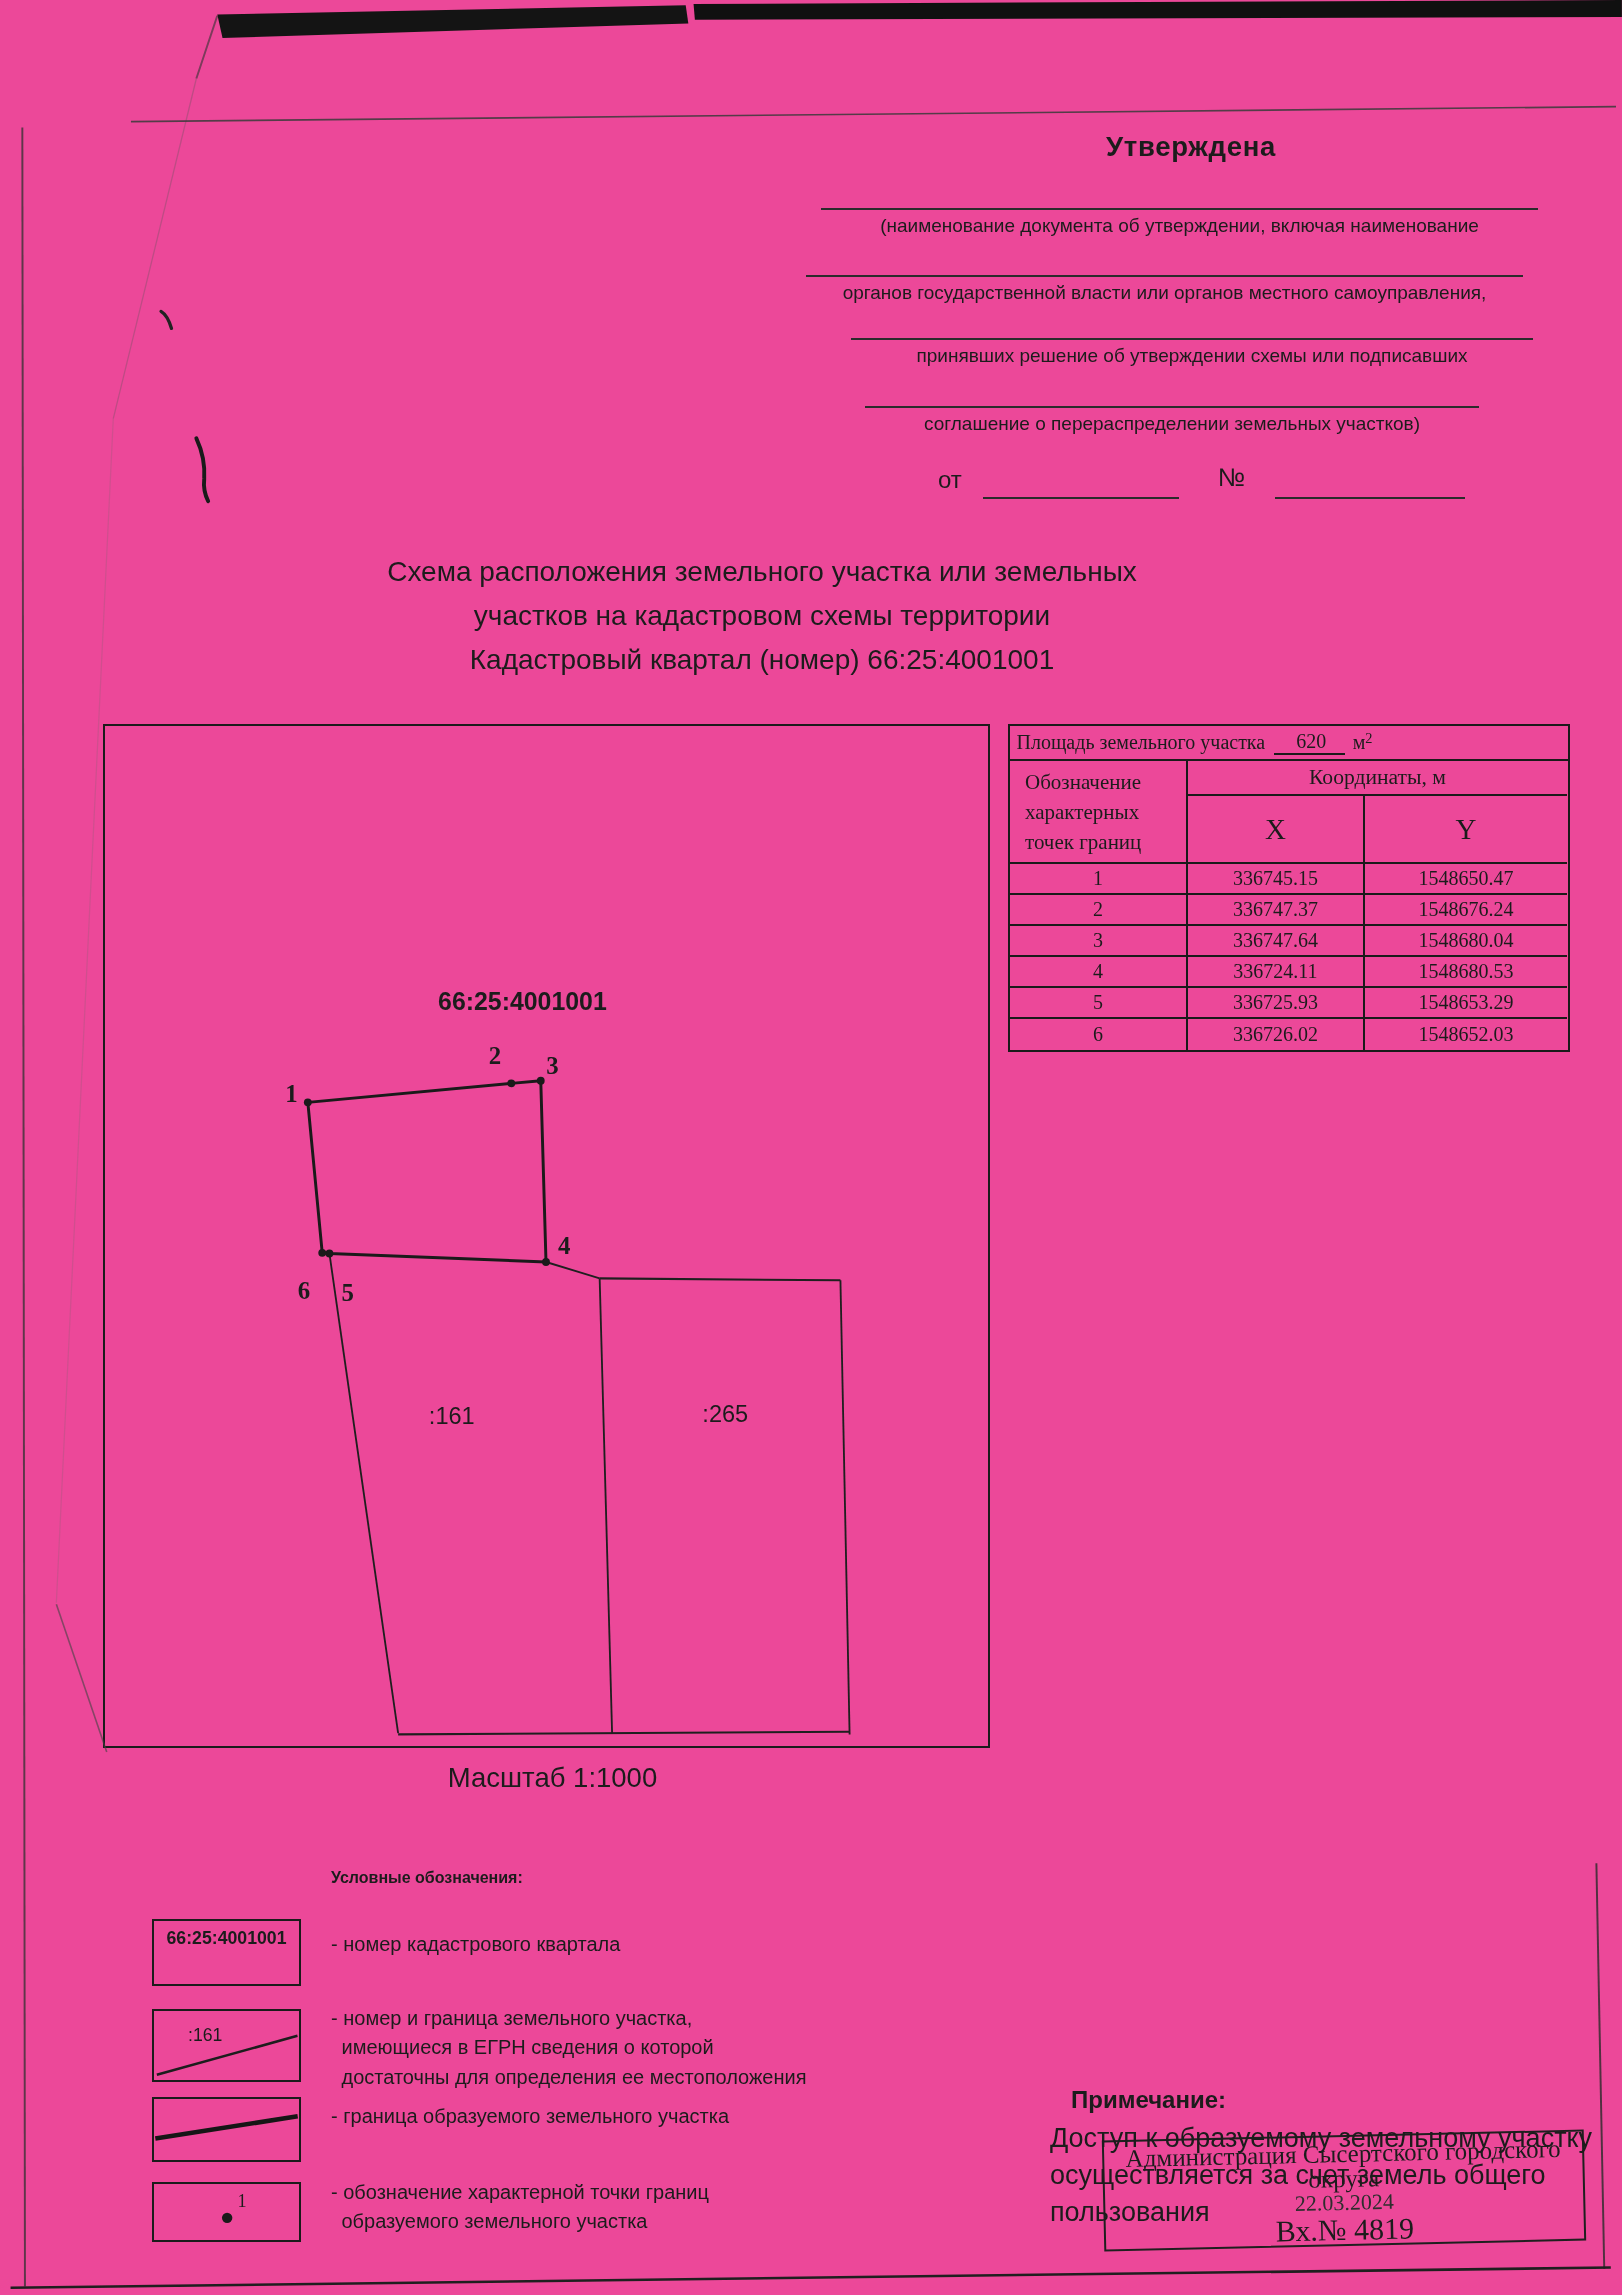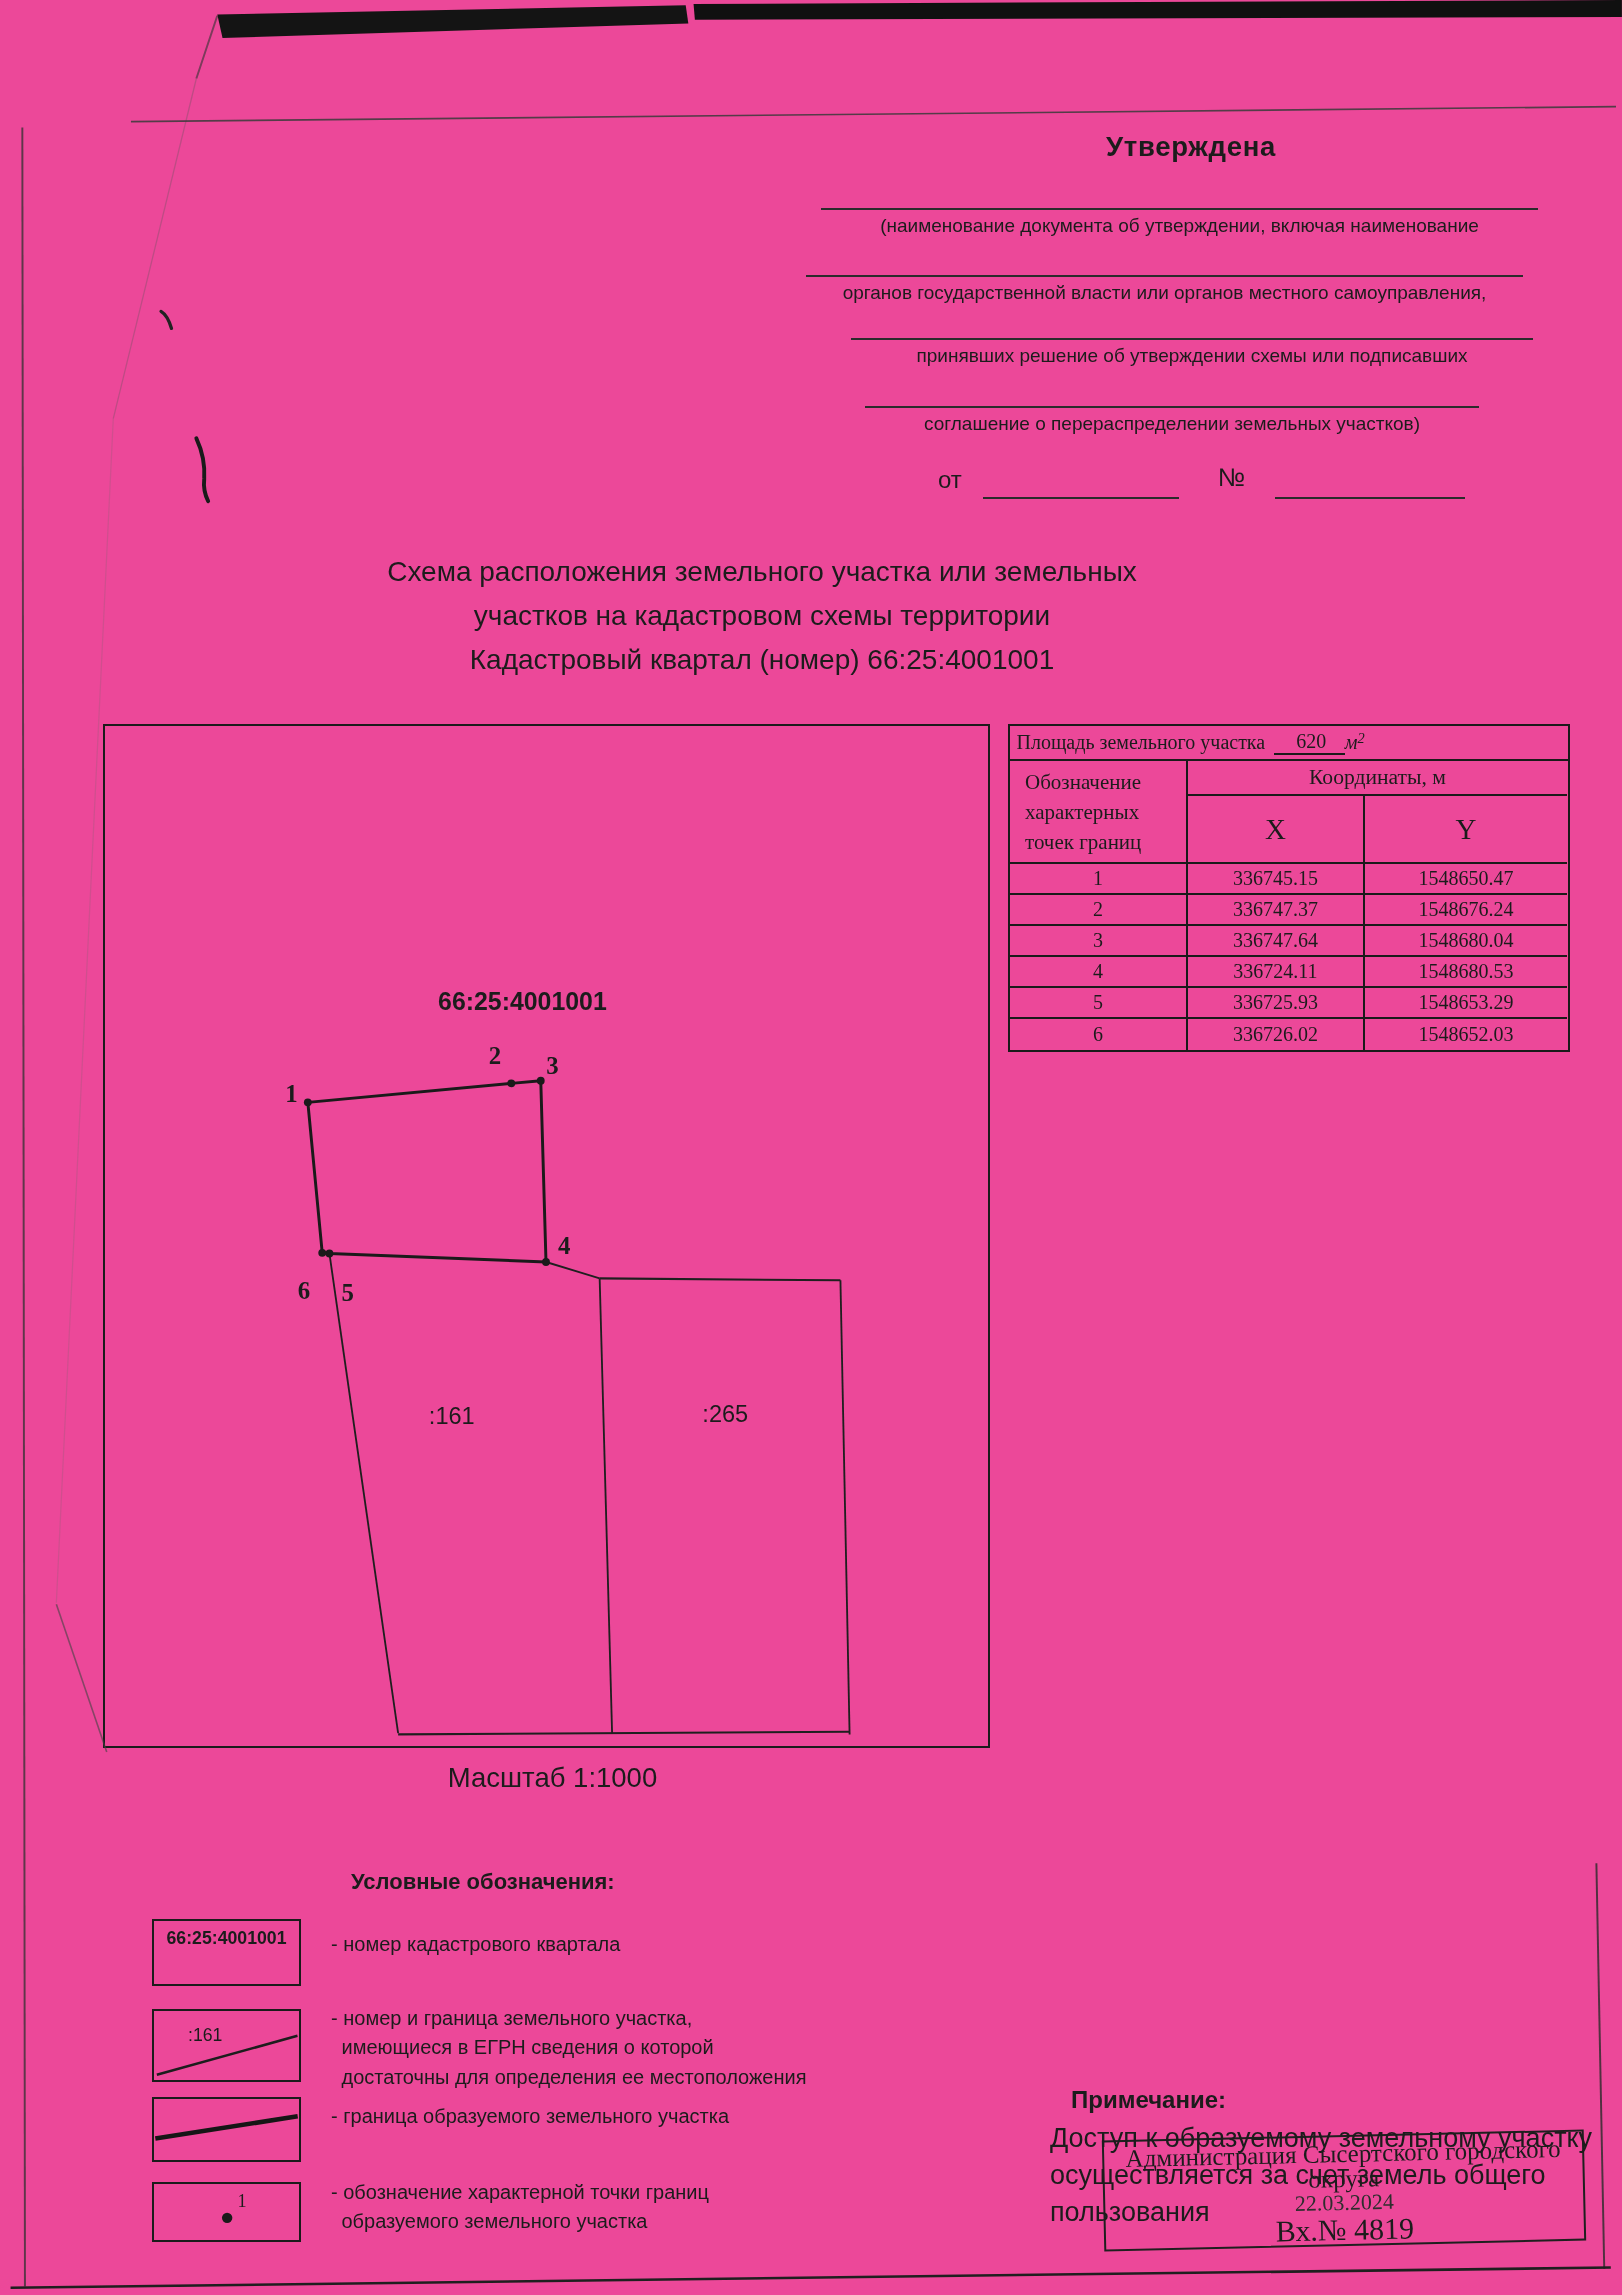--- a/index.html
+++ b/index.html
@@ -36,36 +36,36 @@
   .map-frame svg { display:block; width:882px; height:1019px; }
   .scale-label { left:389px; top:1762px; width:327px; text-align:center; font-size:27.5px; }
 
   
   .area-table { left:1008px; top:724px; width:562px;
                 border:2.6px solid #1a1a1a; font-family:"Liberation Serif", serif; }
   .area-row { display:flex; align-items:center; height:35px; padding-left:6.5px;
               border-bottom:2px solid #1a1a1a; font-size:20px; white-space:nowrap; }
   .area-val { display:inline-block; border-bottom:2px solid #1a1a1a;
               padding:0 18.3px 0 22px; margin-left:9.2px; }
-  .area-unit { margin-left:0;font-style:italic; }
+  .area-unit { margin-left:8px; }
   .area-row sup { font-size:14.4px; vertical-align:top; line-height:1; }
   .tbl-grid { display:grid; grid-template-columns:178px 177px 202px;
               grid-template-rows:35px 68px repeat(6, 31px); }
   .cell { border-right:2px solid #1a1a1a; border-bottom:2px solid #1a1a1a;
           display:flex; align-items:center; justify-content:center;
           font-size:20px; overflow:hidden; }
   .cell.last-col { border-right:none; }
   .cell.last-row { border-bottom:none; }
   .cell.pt-head { grid-row:1 / span 2; align-items:center; justify-content:flex-start;
                   padding-left:15px; line-height:30px; font-size:21px; }
   .cell.coords-head { grid-column:2 / span 2; font-size:21.6px; border-right:none; }
   .cell.xy { font-size:29px; }
 
   
-  .legend-head { left:331px; top:1869px; font-size:22px; font-weight:bold;margin-left:20px; }
+  .legend-head { left:331px; top:1869px; font-size:16px; font-weight:bold; }
   .lbox { border:2px solid #1b1b1b; width:149px; background:transparent; }
   .lbox svg { display:block; }
   .lb1 { left:152px; top:1919px; height:67px; text-align:center;
          font-size:17.7px; font-weight:bold; padding-top:6.5px; }
   .lb2 { left:152px; top:2009px; height:73px; }
   .lb2 .sym { position:absolute; left:34px; top:14.4px; font-size:17.7px; }
   .lb3 { left:152px; top:2097px; height:65px; }
   .lb4 { left:152px; top:2182px; height:60px; }
   .lcap { font-size:20px; line-height:29.4px; white-space:nowrap; }
   .lcap .indent { padding-left:10.5px; }

